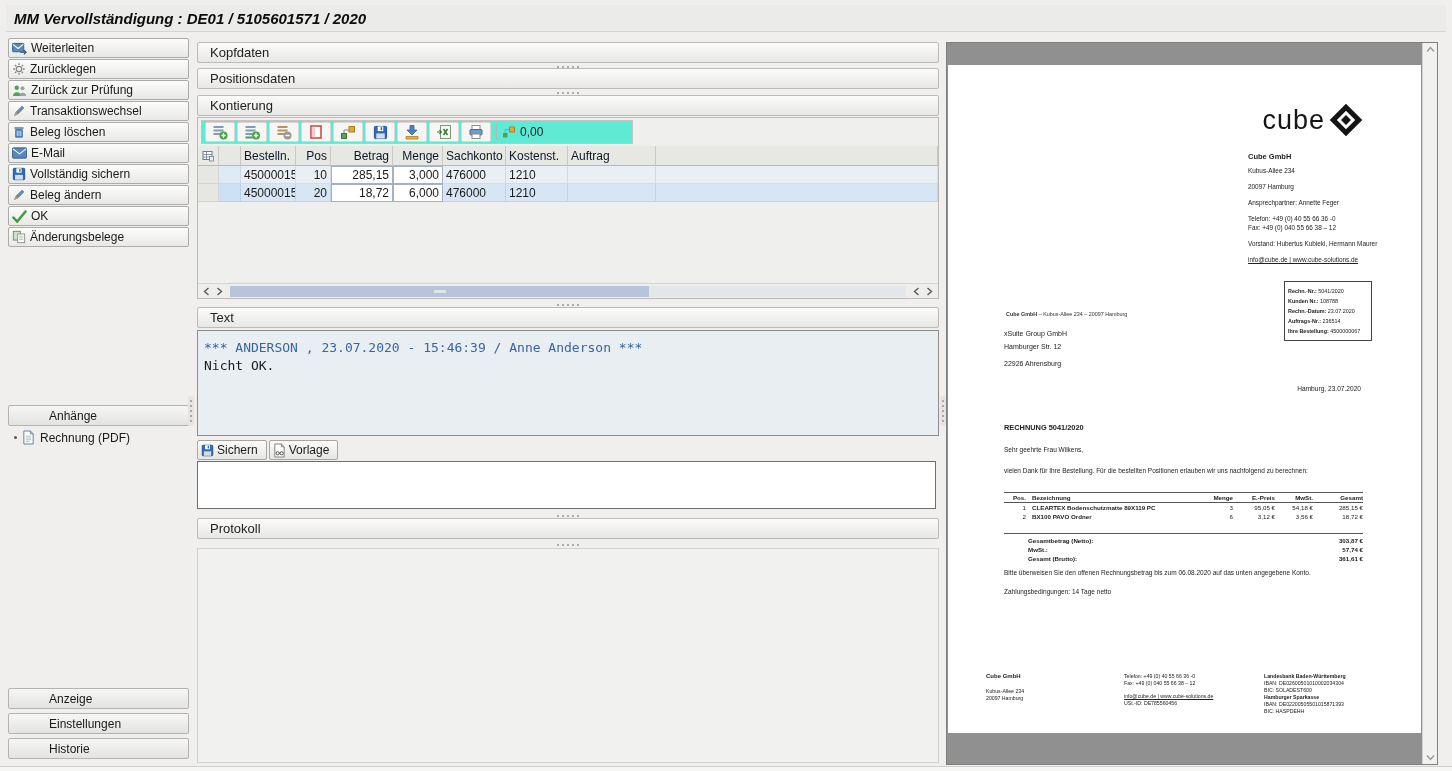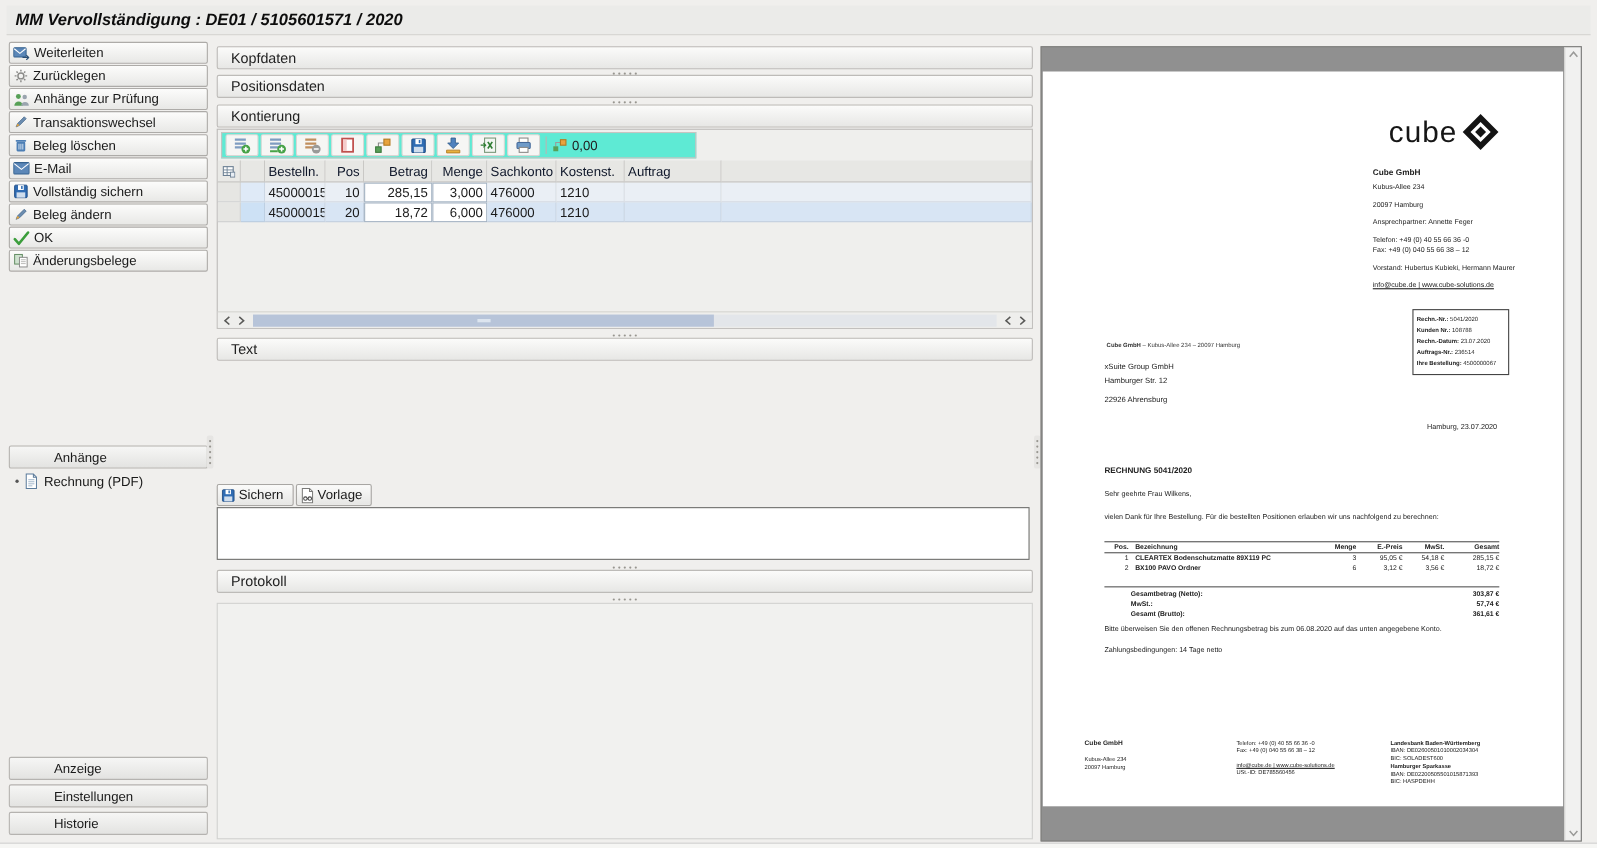--- a/index.html
+++ b/index.html
@@ -131,21 +131,21 @@
         </svg>
       <span>Zurücklegen</span>
     </div>
     <div class="sbtn">
       <svg width="15" height="13" viewBox="0 0 16 14">
           <circle cx="5" cy="4" r="2.4" fill="#56a056"></circle>
           <path d="M1 13a4.2 4.2 0 018.4 0z" fill="#56a056"></path>
           <circle cx="11.2" cy="4.6" r="2.2" fill="#9aa4ae"></circle>
           <path d="M7.8 13a3.7 3.7 0 017.4 0z" fill="#9aa4ae"></path>
         </svg>
-      <span>Anhänge zur Prüfung</span>
+      <span>Zurück zur Prüfung</span>
     </div>
     <div class="sbtn">
       <svg width="14" height="14" viewBox="0 0 16 16">
           <polygon points="3,13 4.6,9.4 11.5,2.5 13.5,4.5 6.6,11.4" fill="#6b8db0" stroke="#47698c" stroke-width="0.8"></polygon>
           <polygon points="3,13 4.6,9.4 6.6,11.4" fill="#e2a23c"></polygon>
         </svg>
       <span>Transaktionswechsel</span>
     </div>
     <div class="sbtn">
       <svg width="14" height="14" viewBox="0 0 16 16">
@@ -415,20 +415,24 @@
         <i></i>
         <i></i>
         <i></i>
         <i></i>
       </div>
 
     <div class="phead" style="top:267px;">
       <span>Text</span>
     </div>
 
+    <div class="text-area">
+      <div class="tl-blue">*** ANDERSON , 23.07.2020 - 15:46:39 / Anne Anderson ***</div>
+      <div>Nicht OK.</div>
+    </div>
 
     <div class="btnrow">
       <div class="mbtn">
         <svg width="13" height="13" viewBox="0 0 16 16">
             <rect x="1.5" y="1.5" width="13" height="13" rx="1" fill="#2f6cb3" stroke="#1f4d85"></rect>
             <rect x="5" y="1.5" width="6" height="5" fill="#fff"></rect>
             <rect x="8.2" y="2.3" width="1.6" height="3.2" fill="#2f6cb3"></rect>
             <rect x="3.5" y="9" width="9" height="5.5" fill="#cfdded"></rect>
           </svg>
         <span>Sichern</span>

